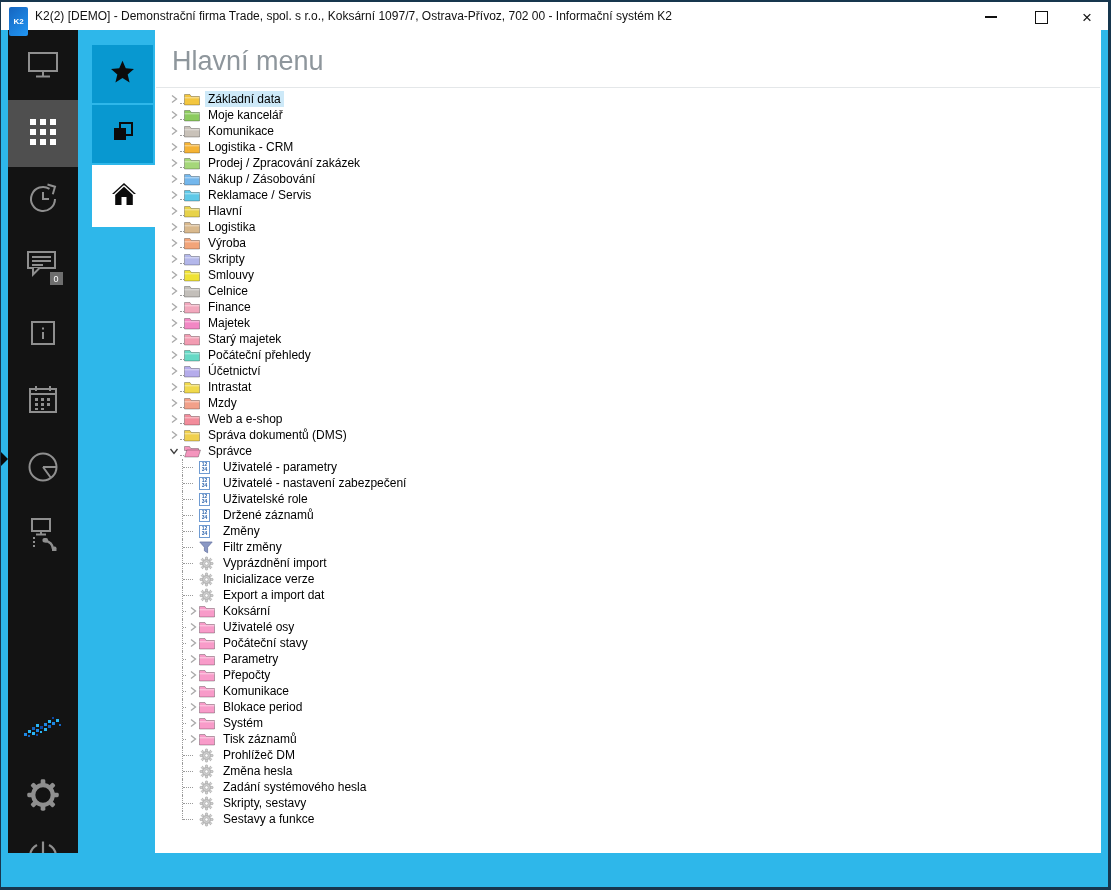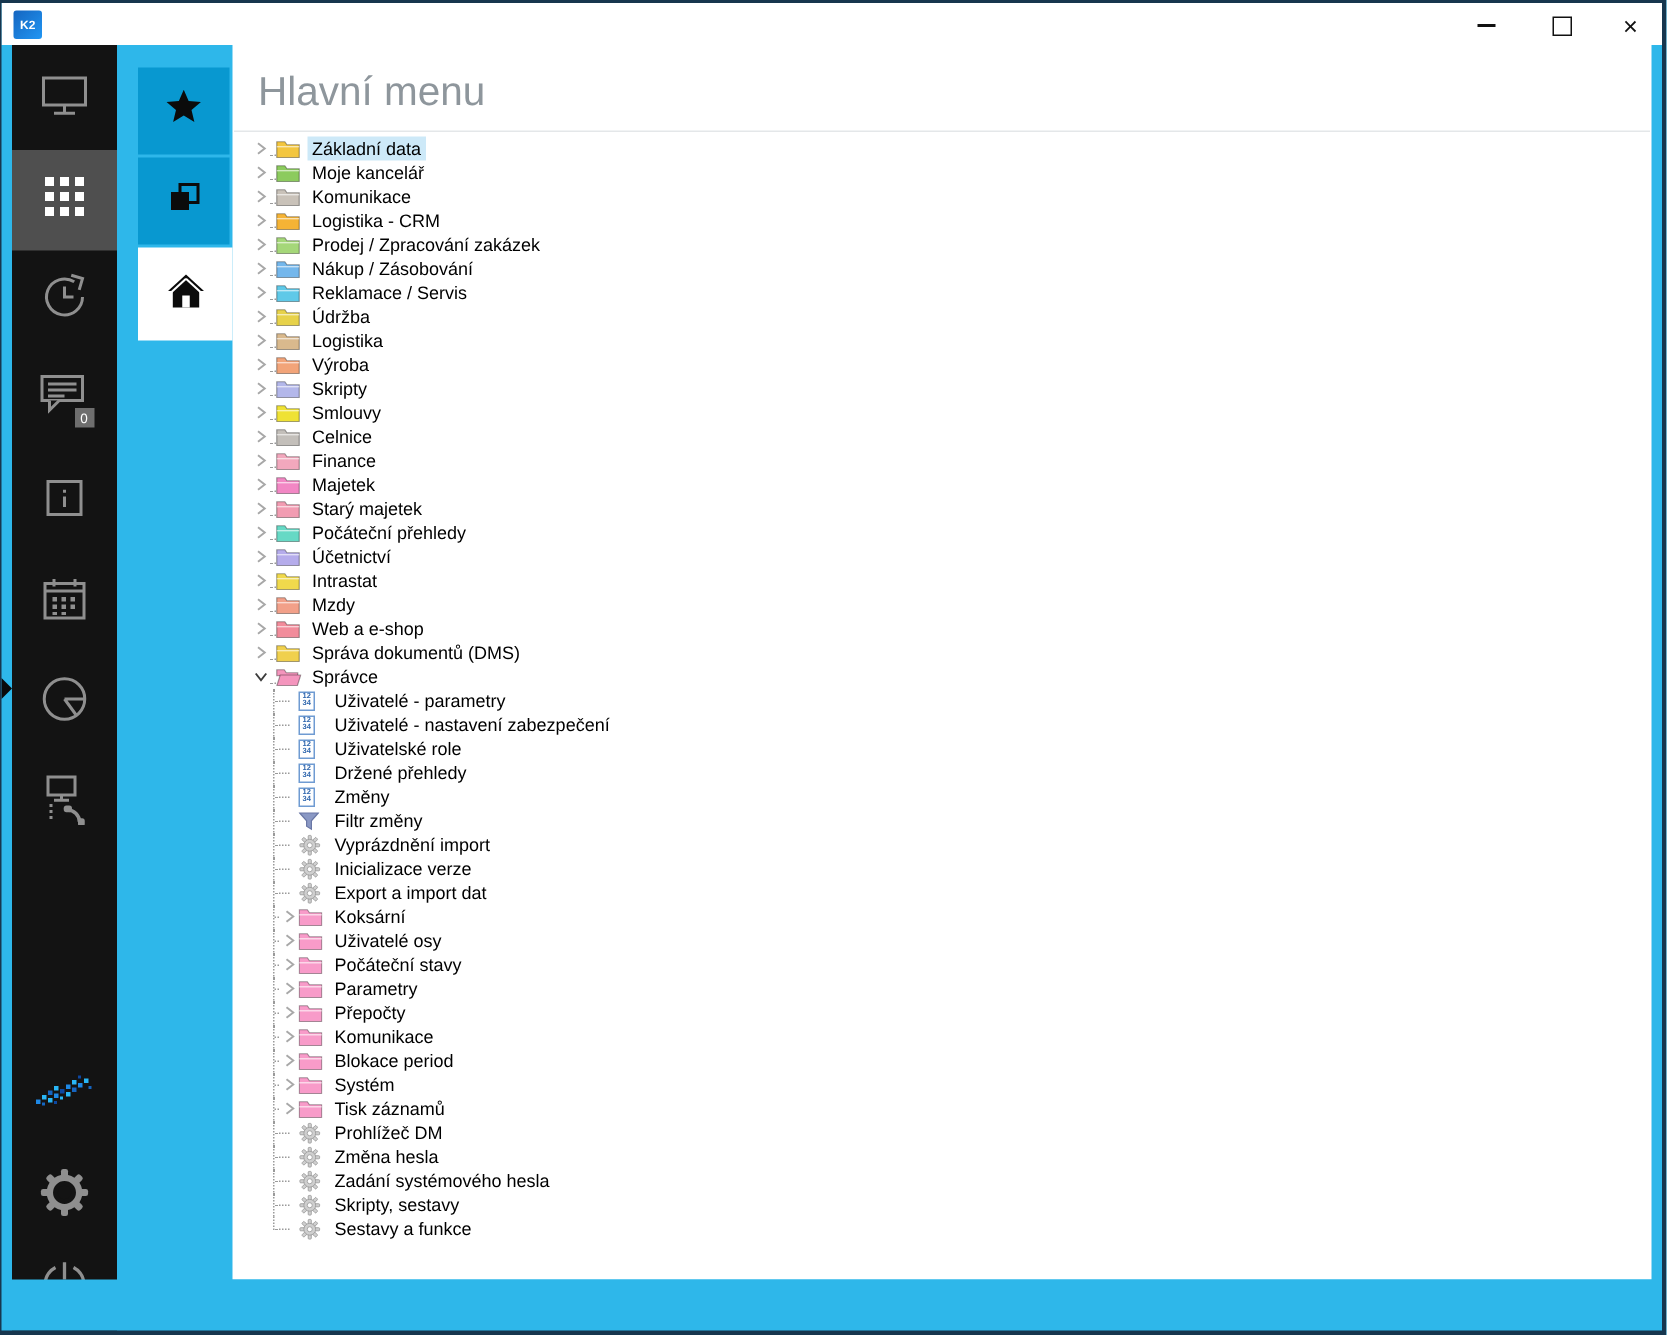--- a/index.html
+++ b/index.html
@@ -2,21 +2,21 @@
 <html><head>
 <meta charset="utf-8">
 <style>
   html,body{margin:0;padding:0;}
   body{width:1111px;height:890px;position:relative;overflow:hidden;
        font-family:"Liberation Sans","DejaVu Sans",sans-serif;background:#2eb7ea;}
   .frame{position:absolute;inset:0;border-style:solid;border-color:#17364e;
          border-width:2px 3px 3px 1px;pointer-events:none;z-index:60;}
   
   .titlebar{position:absolute;left:1px;top:2px;width:1107px;height:28px;background:#ffffff;z-index:5;}
-  .appicon{position:absolute;left:8px;top:5px;width:19px;height:19px;background:linear-gradient(135deg,#1565c0,#2196f3);
+  .appicon{position:absolute;left:8px;top:5px;width:19px;height:29px;background:linear-gradient(135deg,#1565c0,#2196f3);
            color:#fff;font-size:8px;font-weight:bold;display:flex;align-items:center;justify-content:center;border-radius:2px;}
   .apptitle{position:absolute;left:34px;top:7px;font-size:12px;color:#111;white-space:nowrap;}
   .wctl{position:absolute;top:4px;width:30px;height:22px;display:flex;align-items:center;justify-content:center;cursor:pointer;}
   .min-bar{width:12px;height:2px;background:#111;}
   .max-box{width:11px;height:11px;border:1.5px solid #111;}
   .close-x{font-size:17px;color:#111;line-height:1;}
   
   .canvas{position:absolute;left:1px;top:30px;width:1107px;height:857px;background:#2eb7ea;}
   
   .blackrail{position:absolute;left:8px;top:30px;width:70px;height:857px;background:#131313;}
@@ -53,20 +53,21 @@
   .expander{position:absolute;left:1px;top:452px;width:0;height:0;border-top:7px solid transparent;
             border-bottom:7px solid transparent;border-left:7px solid #0a0a0a;z-index:20;cursor:pointer;}
 </style>
 </head>
 <body>
 
 <div class="canvas"></div>
 
 <div class="titlebar">
   <span class="appicon">K2</span>
+  <span class="apptitle">K2(2) [DEMO] - Demonstrační firma Trade, spol. s r.o., Koksární 1097/7, Ostrava-Přívoz, 702 00 - Informační systém K2</span>
   <span class="wctl" style="left:975px;">
       <span class="min-bar"></span>
     </span>
   <span class="wctl" style="left:1025px;">
       <span class="max-box"></span>
     </span>
   <span class="wctl" style="left:1071px;">
       <span class="close-x">×</span>
     </span>
 </div>
@@ -341,21 +342,21 @@
           <polyline points="3,1.5 7.5,5 3,8.5" fill="none" stroke="#a8a8a8" stroke-width="1.3"></polyline>
         </svg>
       </span>
       <span class="stub"></span>
       <span class="icobox">
         <svg width="16" height="14" viewBox="0 0 16 14">
           <path d="M0.5 2.5 h5.4 l1.4 2 h8.2 v8.5 h-15 z" fill="#e7d24a" stroke="rgba(0,0,0,0.35)" stroke-width="0.8"></path>
           <path d="M0.5 5.8 h15" stroke="rgba(255,255,255,0.6)" stroke-width="0.9" fill="none"></path>
         </svg>
       </span>
-      <span class="tlabel">Údržba</span>
+      <span class="tlabel">Hlavní</span>
     </div>
     <div class="trow lvl0">
       <span class="chev">
         <svg width="10" height="10" viewBox="0 0 10 10">
           <polyline points="3,1.5 7.5,5 3,8.5" fill="none" stroke="#a8a8a8" stroke-width="1.3"></polyline>
         </svg>
       </span>
       <span class="stub"></span>
       <span class="icobox">
         <svg width="16" height="14" viewBox="0 0 16 14">
@@ -606,21 +607,21 @@
       <span class="tlabel">Uživatelské role</span>
     </div>
     <div class="trow lvl1">
       <span class="conn"></span>
       <span class="icobox">
         <span class="numicon">
           <i>12</i>
           <i>34</i>
         </span>
       </span>
-      <span class="tlabel">Držené přehledy</span>
+      <span class="tlabel">Držené záznamů</span>
     </div>
     <div class="trow lvl1">
       <span class="conn"></span>
       <span class="icobox">
         <span class="numicon">
           <i>12</i>
           <i>34</i>
         </span>
       </span>
       <span class="tlabel">Změny</span>

